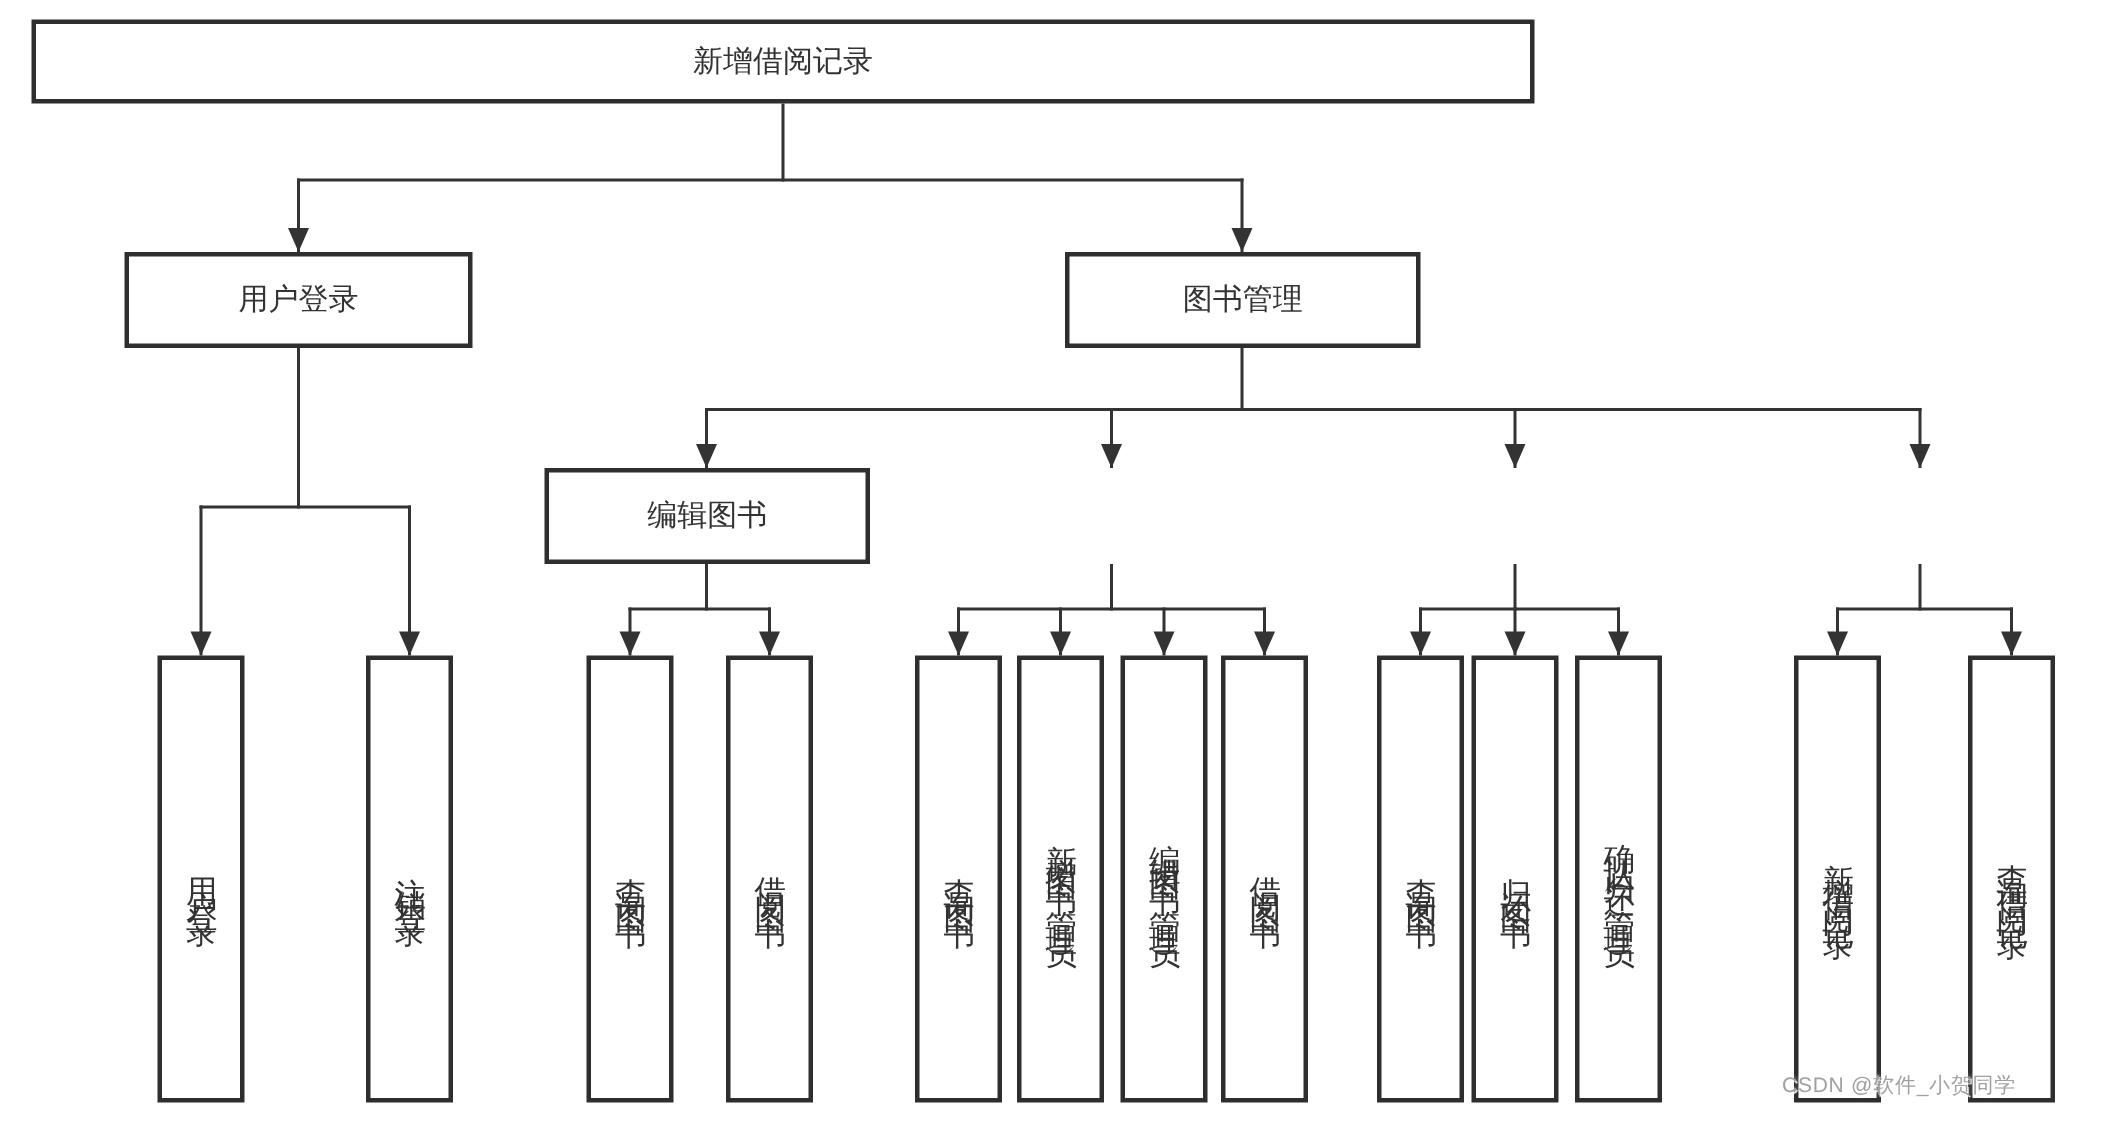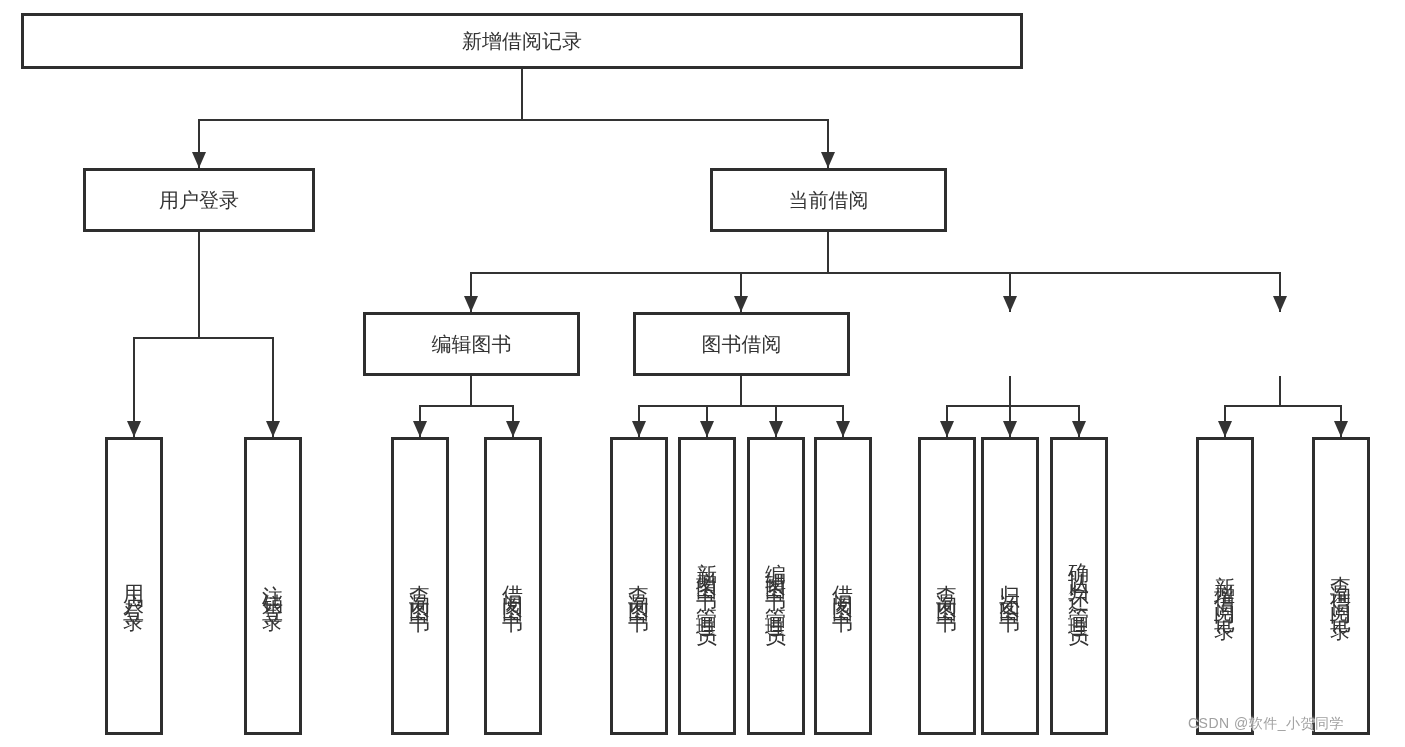--- a/index.html
+++ b/index.html
@@ -57,24 +57,23 @@
   }
 </style>
 </head>
 <body>
 
 <div class="canvas">
 
   <div class="box" style="left:21px;top:13px;width:1002px;height:56px;">新增借阅记录</div>
 
   <div class="box" style="left:83px;top:168px;width:232px;height:64px;">用户登录</div>
-  <div class="box" style="left:710px;top:168px;width:237px;height:64px;">当前借阅</div>
+  <div class="box" style="left:710px;top:168px;width:237px;height:64px;">图书管理</div>
 
   <div class="box" style="left:363px;top:312px;width:217px;height:64px;">编辑图书</div>
-  <div class="box" style="left:633px;top:312px;width:217px;height:64px;">图书借阅</div>
 
   <div class="box leaf" style="left:105px;top:437px;width:58px;height:298px;">
     <span class="vtext">用户登录</span>
   </div>
   <div class="box leaf" style="left:244px;top:437px;width:58px;height:298px;">
     <span class="vtext">注销登录</span>
   </div>
   <div class="box leaf" style="left:391px;top:437px;width:58px;height:298px;">
     <span class="vtext">查询图书</span>
   </div>

